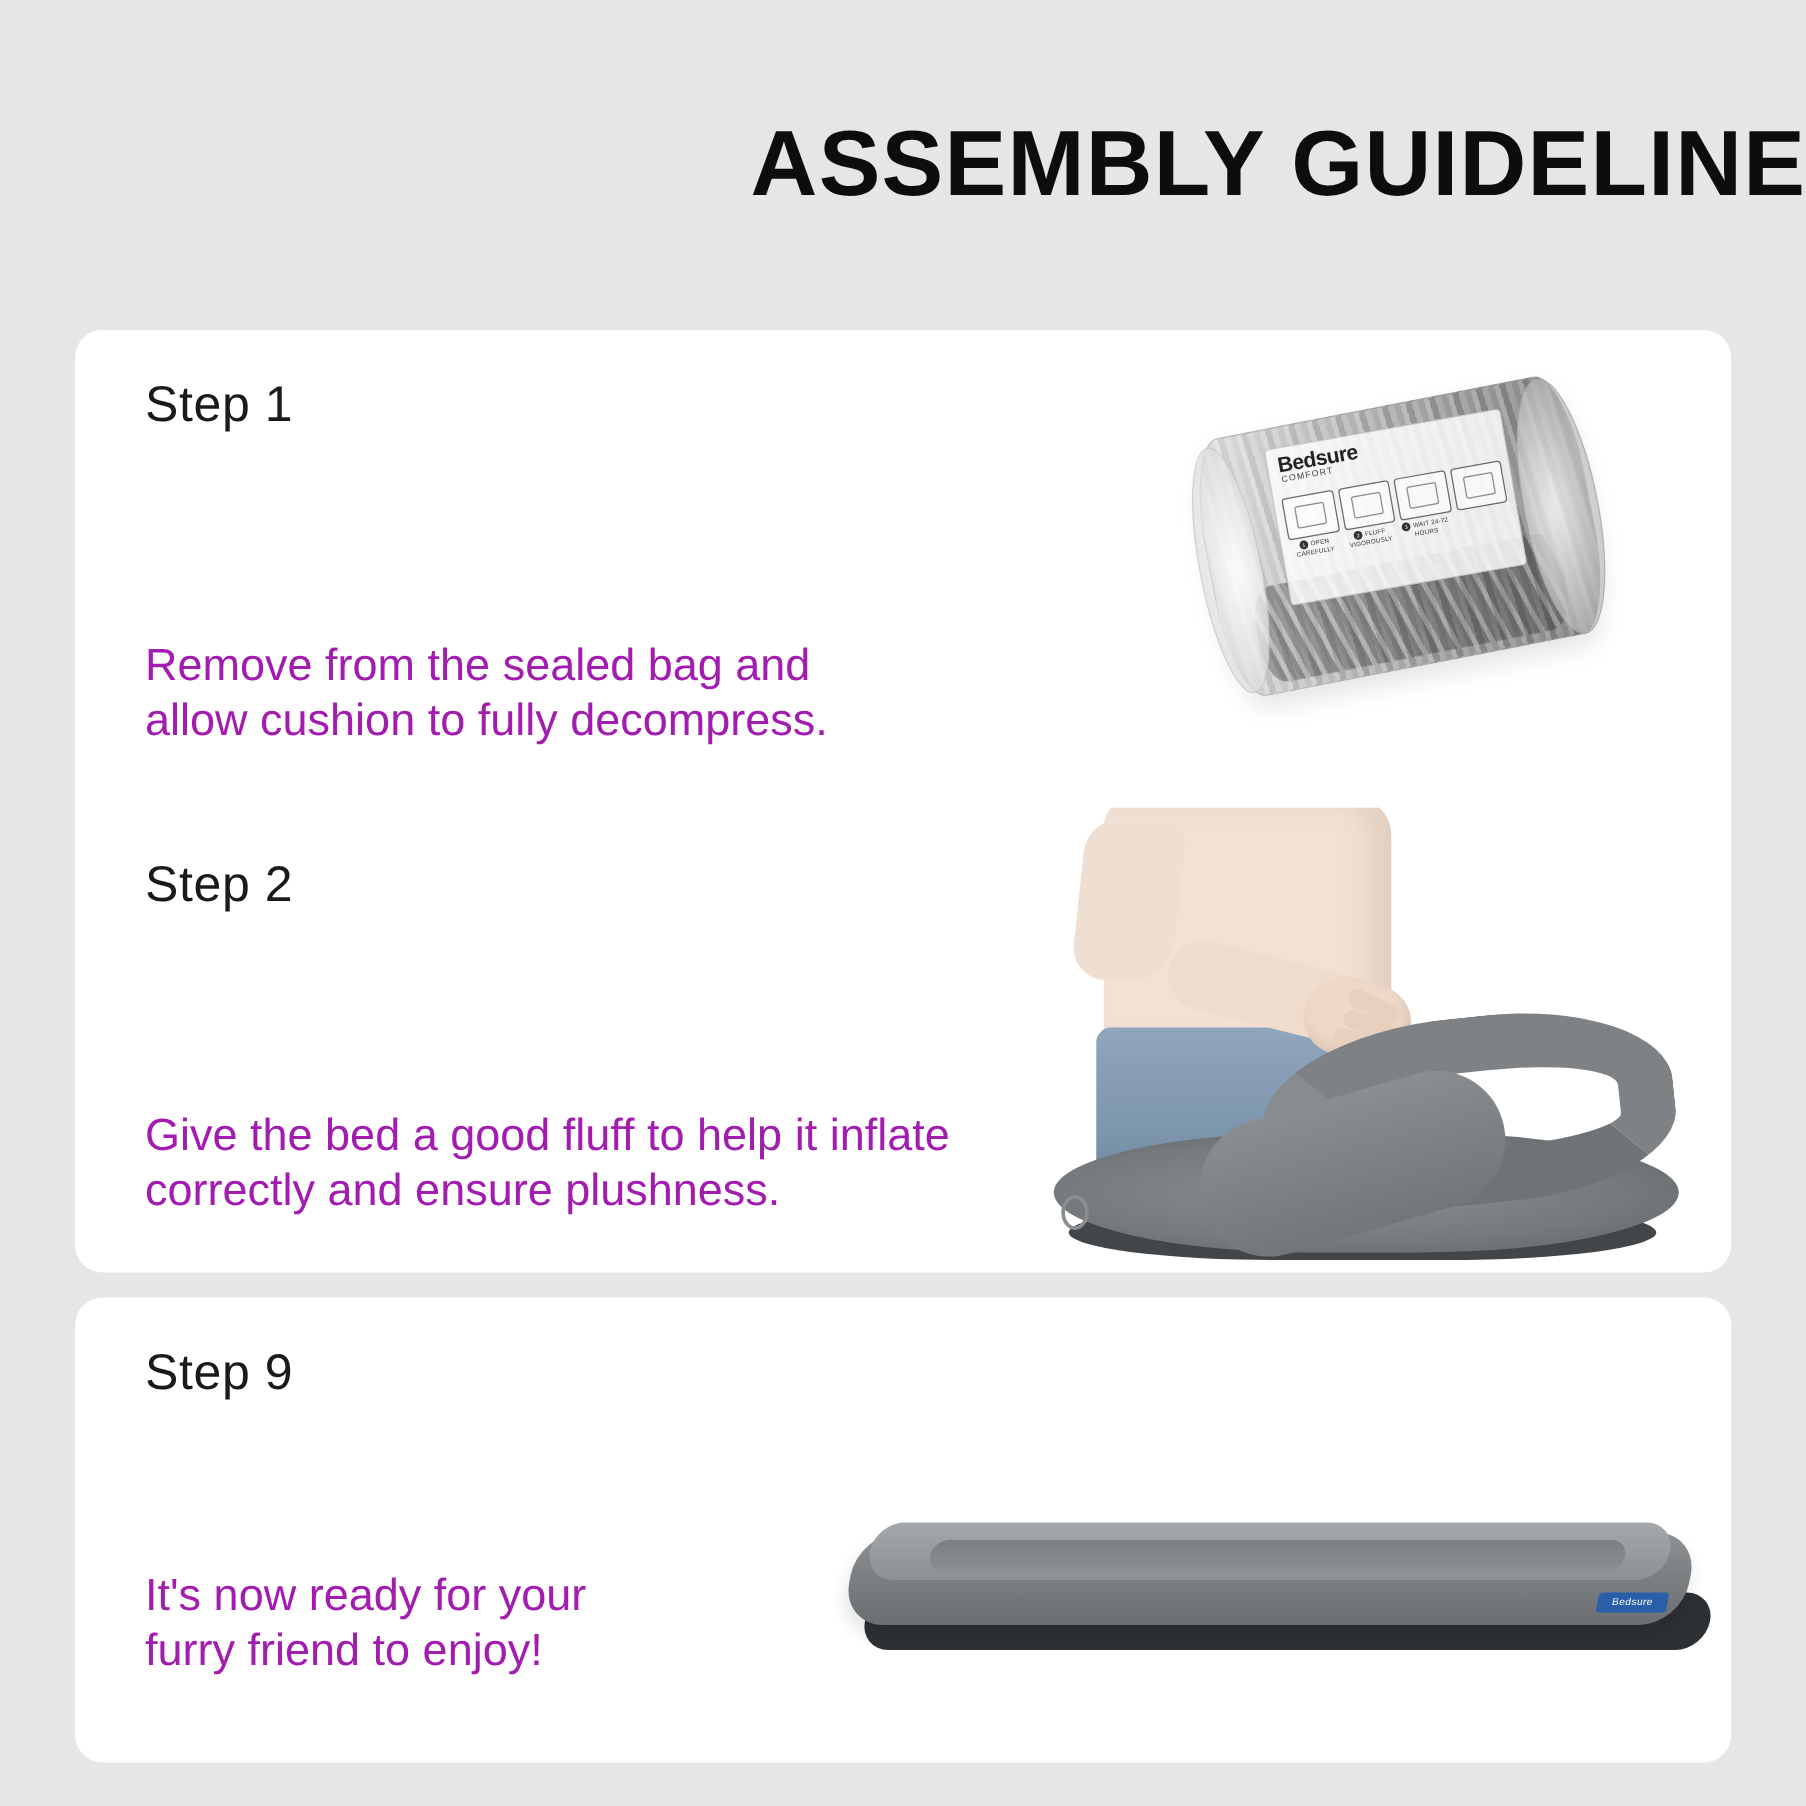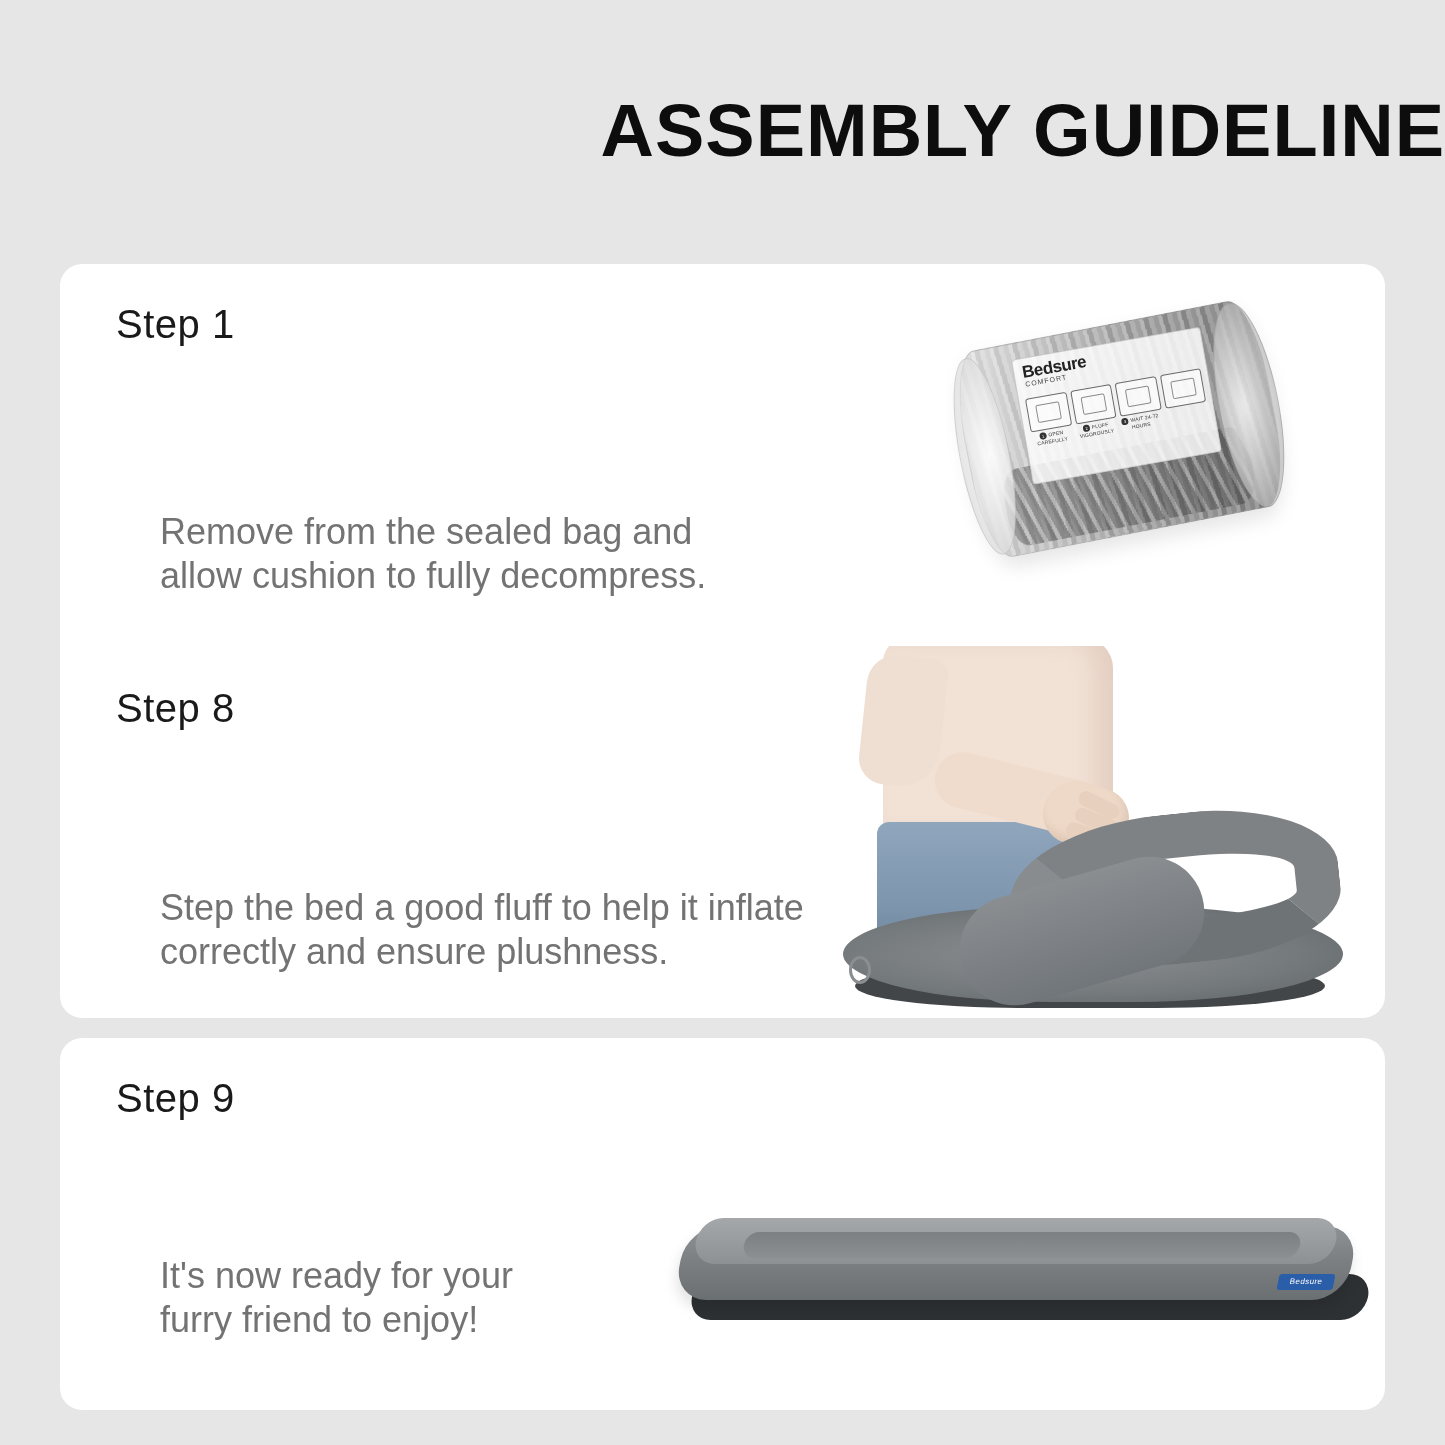--- a/index.html
+++ b/index.html
@@ -55,24 +55,23 @@
   }
   #card-1 .step-label { top: 38px; }
   #card-2 .step-label { top: 40px; }
   #card-3 .step-label { top: 38px; }
 
   .step-desc {
     position: absolute;
     left: 56px;
     font-size: 36px;
     line-height: 1.22;
-    color: #737373;
+    color: #a21caf;
     white-space: pre-line;
     max-width: 760px;
-    margin-left: 44px;
   }
   #card-1 .step-desc { top: 246px; }
   #card-2 .step-desc { top: 240px; }
   #card-3 .step-desc { top: 216px; }
 
   
   .art1 {
     position: absolute;
     right: 90px;
     top: 24px;
@@ -434,22 +433,22 @@
             <div class="cap"><span class="step-num">1</span><span>OPEN CAREFULLY</span></div>
             <div class="cap"><span class="step-num">2</span><span>FLUFF VIGOROUSLY</span></div>
             <div class="cap"><span class="step-num">3</span><span>WAIT 24-72 HOURS</span></div>
           </div>
         </div>
       </div>
     </div>
   </div>
 
   <div class="card" id="card-2">
-    <div class="step-label">Step 8</div>
-    <div class="step-desc">Step the bed a good fluff to help it inflate
+    <div class="step-label">Step 2</div>
+    <div class="step-desc">Give the bed a good fluff to help it inflate
 correctly and ensure plushness.</div>
 
     <div class="art2">
       <div class="torso"></div>
       <div class="sleeve"></div>
       <div class="jeans"></div>
       <div class="arm"></div>
       <div class="hand">
         <div class="finger" style="left:30px; top:10px; transform:rotate(8deg);"></div>
         <div class="finger" style="left:32px; top:26px; transform:rotate(4deg);"></div>

